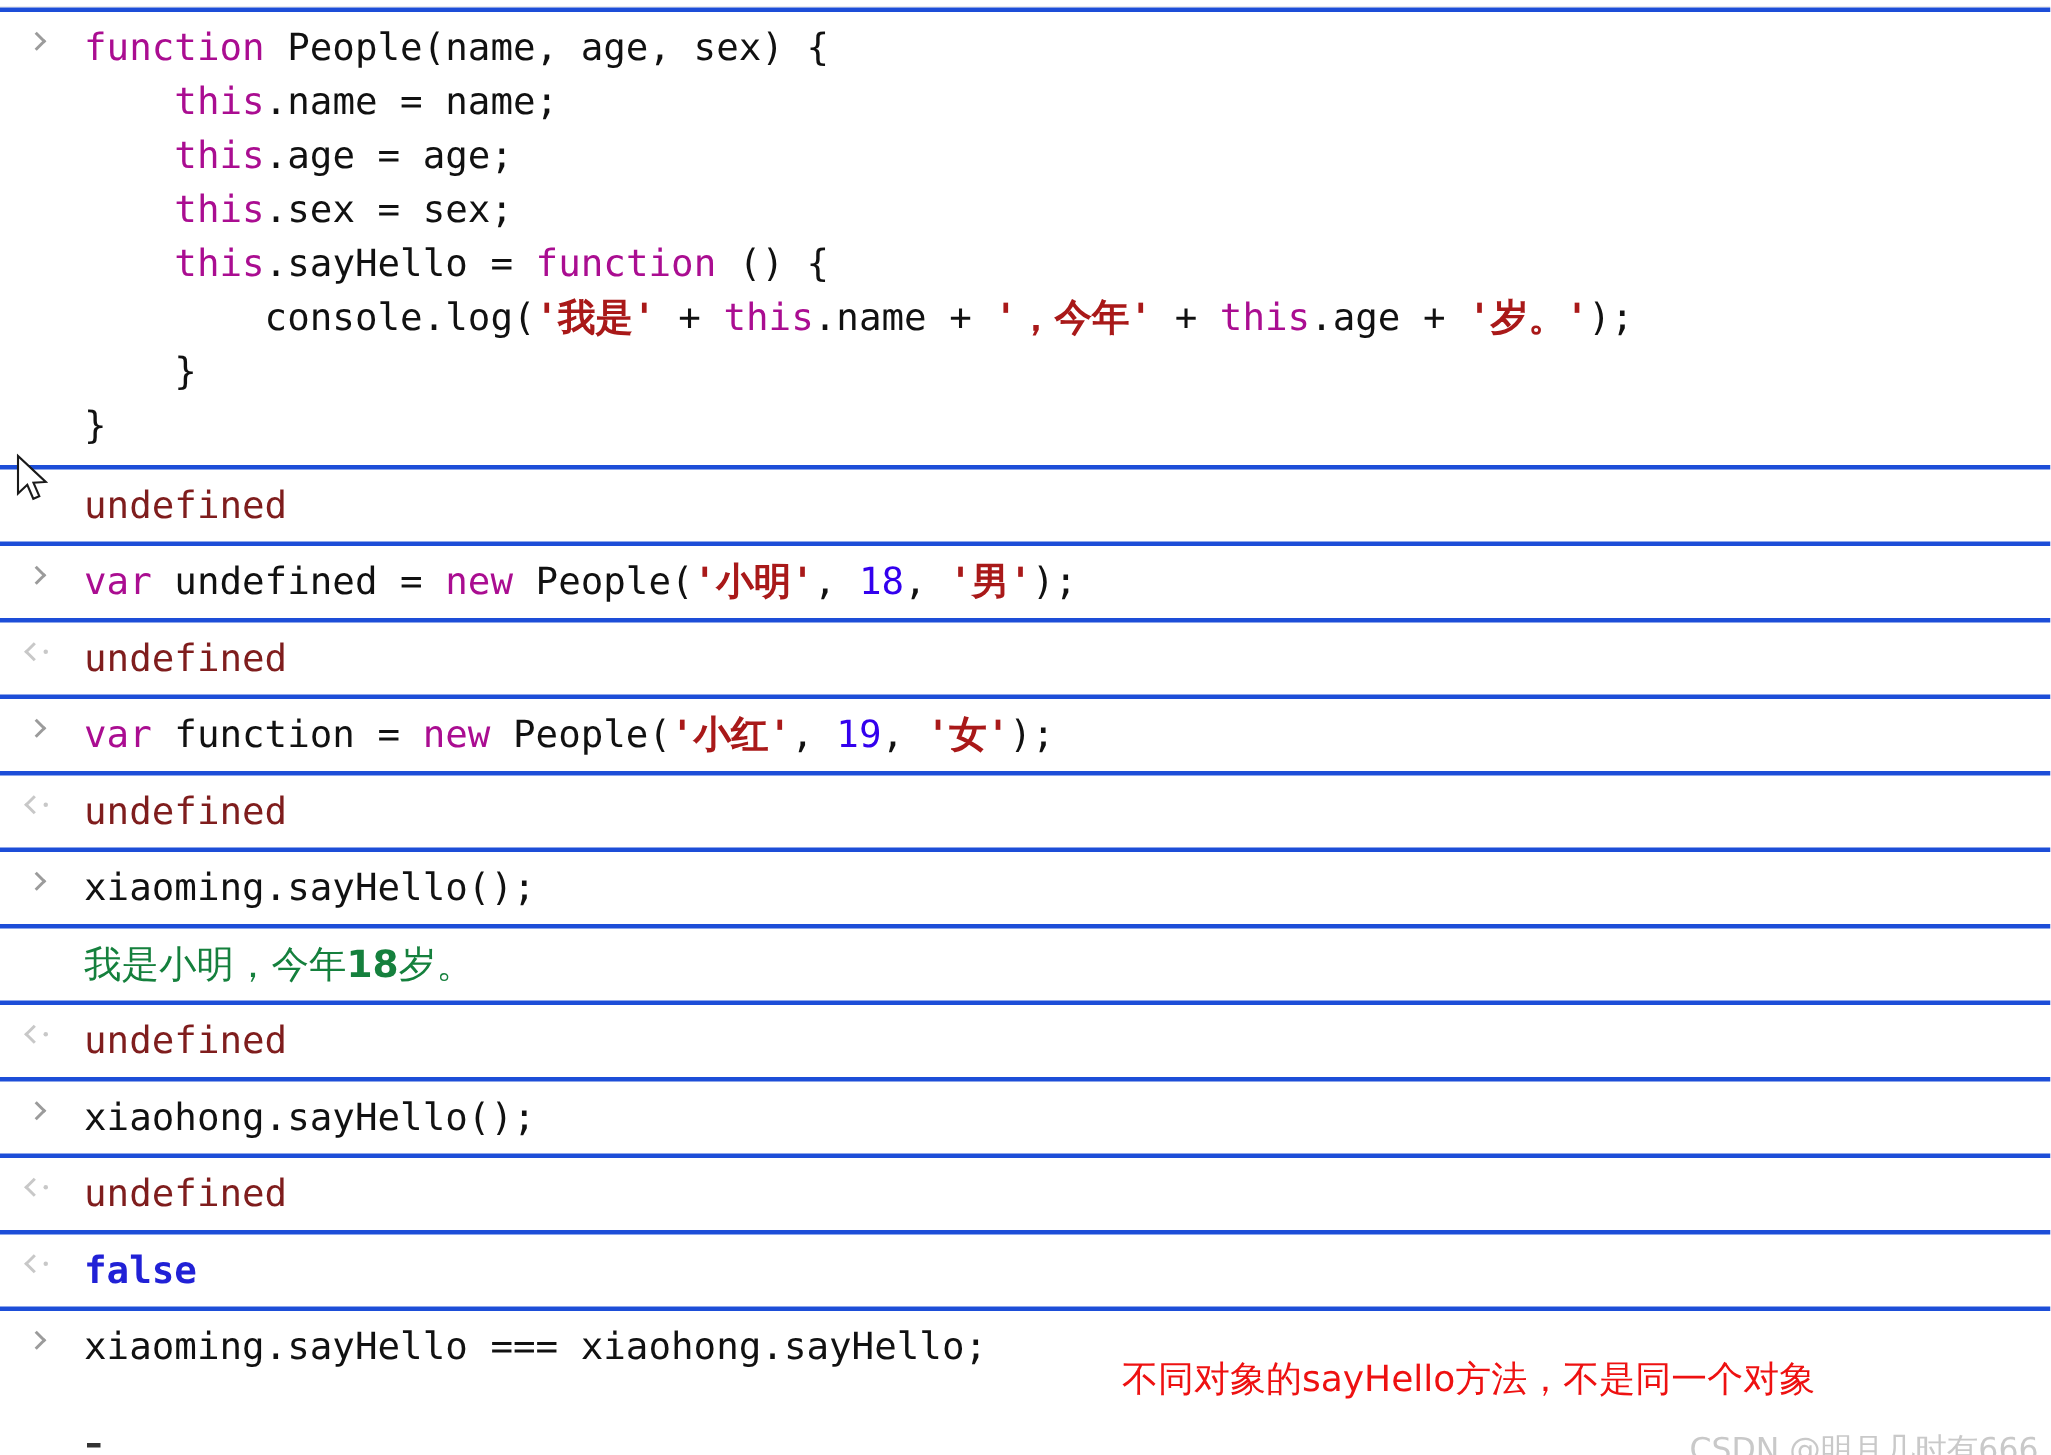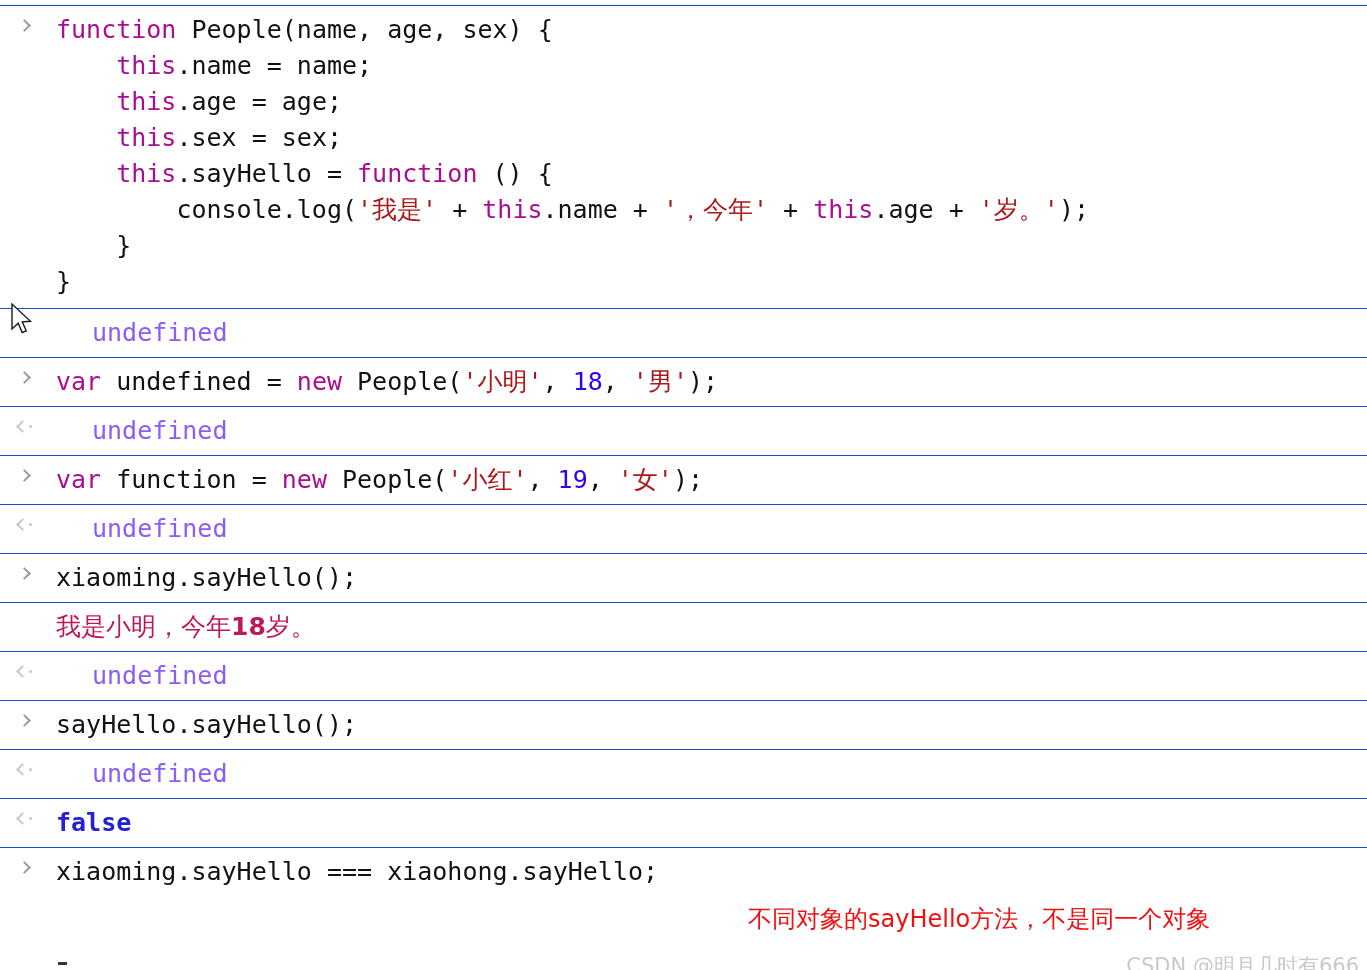--- a/index.html
+++ b/index.html
@@ -15,21 +15,21 @@
     position: relative;
   }
   .console {
     width: 1367px;
     position: relative;
   }
 
   .row {
     position: relative;
     box-sizing: border-box;
-    border-top: 1px solid #1d4ed8;
+    border-top: 3px solid #1d4ed8;
     padding: 0 0 0 0;
     display: flex;
     align-items: center;
   }
 
   .gutter {
     width: 56px;
     min-width: 56px;
     flex: 0 0 56px;
     position: relative;
@@ -93,29 +93,29 @@
     white-space: pre;
     letter-spacing: 0px;
     color: #000000;
     padding-right: 8px;
   }
 
   .multiline { line-height: 36px; padding-top: 6px; padding-bottom: 8px; }
 
   
   .kw   { color: #aa0d91; }
-  .str  { color: #a91919; }
+  .str  { color: #a91919; font-weight: bold; }
   .num  { color: #3300ee; }
   .plain{ color: #111111; }
-  .undef{ color: #8b5cf6; margin-left: 36px; }
+  .undef{ color: #7f1d1d; }
   .bool { color: #2121d6; font-weight: bold; }
 
   .out-text {
     font-family: "DejaVu Serif", "Liberation Serif", serif;
-    color: #be185d;
+    color: #15803d;
     font-size: 25px;
   }
   .out-text .lat { font-family: "DejaVu Sans", "Liberation Sans", sans-serif; font-weight: bold; }
 
   
   .annotation {
     position: absolute;
     left: 748px;
     top: 903px;
     color: #ee1111;
@@ -220,21 +220,21 @@
     <div class="row">
       <div class="gutter">
         <span class="icon-output"></span>
       </div>
       <div class="content"><div><span class="undef">undefined</span></div></div>
     </div>
     <div class="row">
       <div class="gutter">
         <span class="icon-prompt"></span>
       </div>
-      <div class="content"><div><span class="plain">sayHello.sayHello();</span></div></div>
+      <div class="content"><div><span class="plain">xiaohong.sayHello();</span></div></div>
     </div>
     <div class="row">
       <div class="gutter">
         <span class="icon-output"></span>
       </div>
       <div class="content"><div><span class="undef">undefined</span></div></div>
     </div>
     <div class="row">
       <div class="gutter">
         <span class="icon-output"></span>

